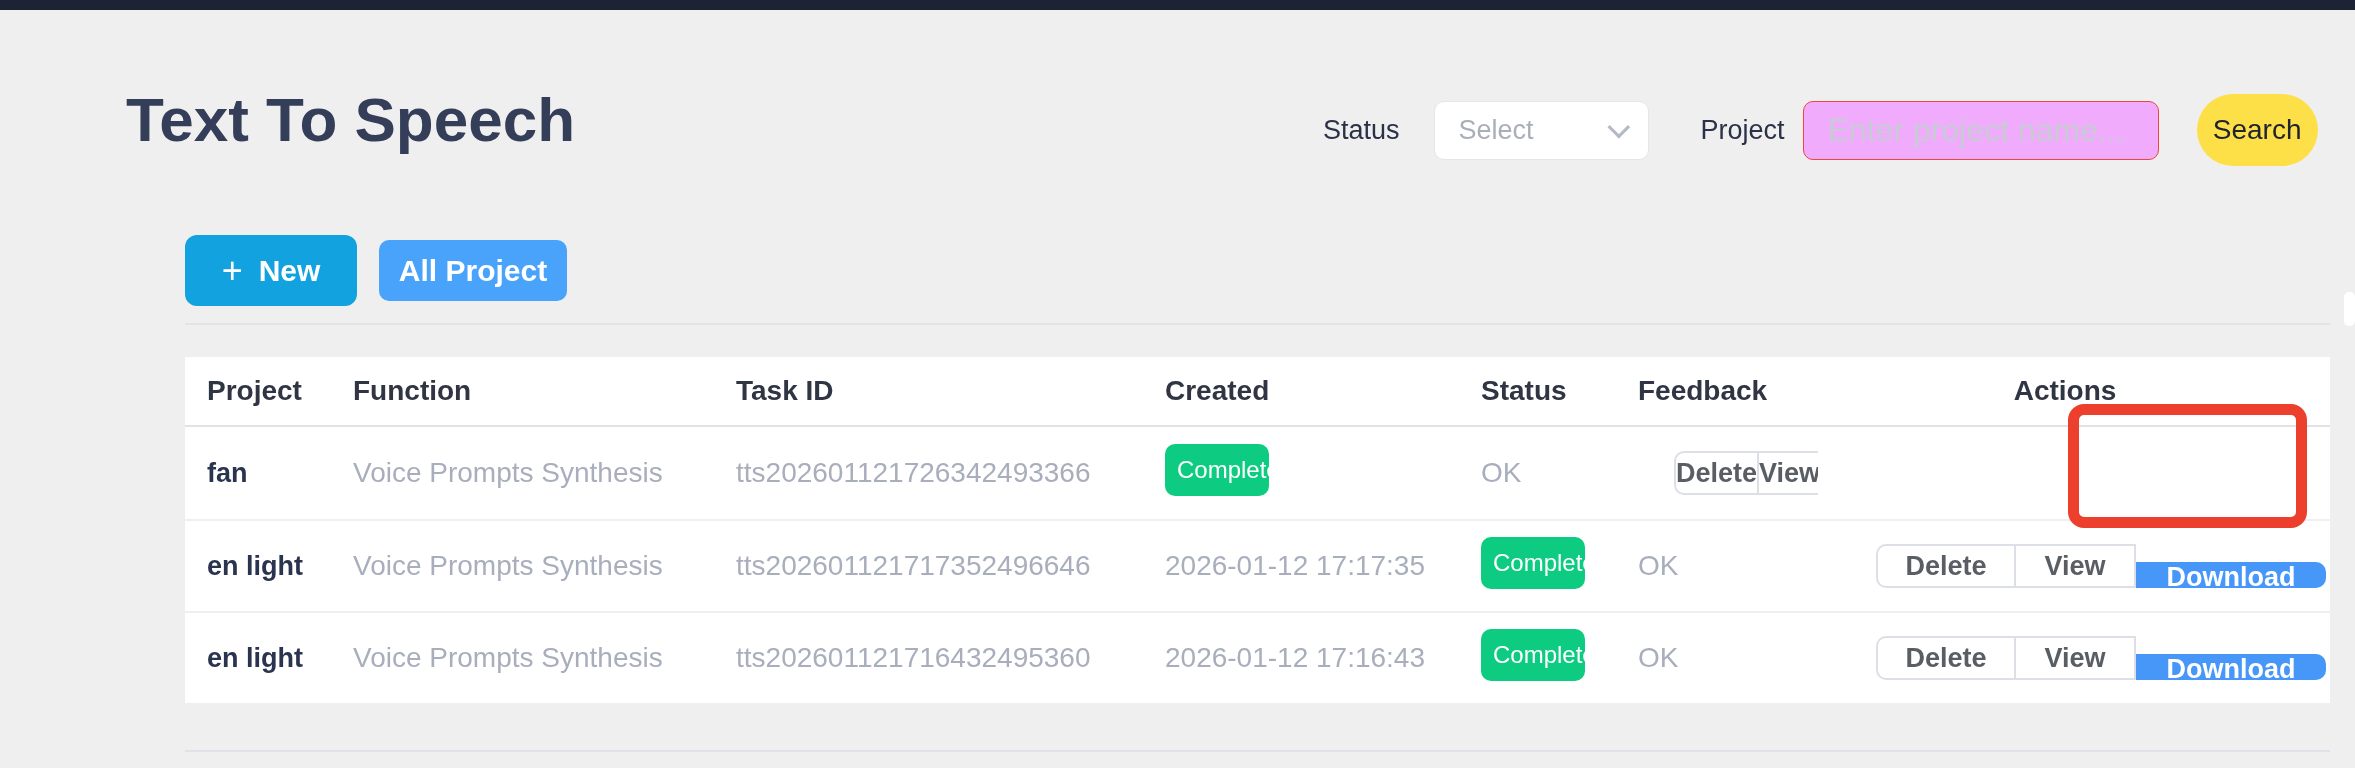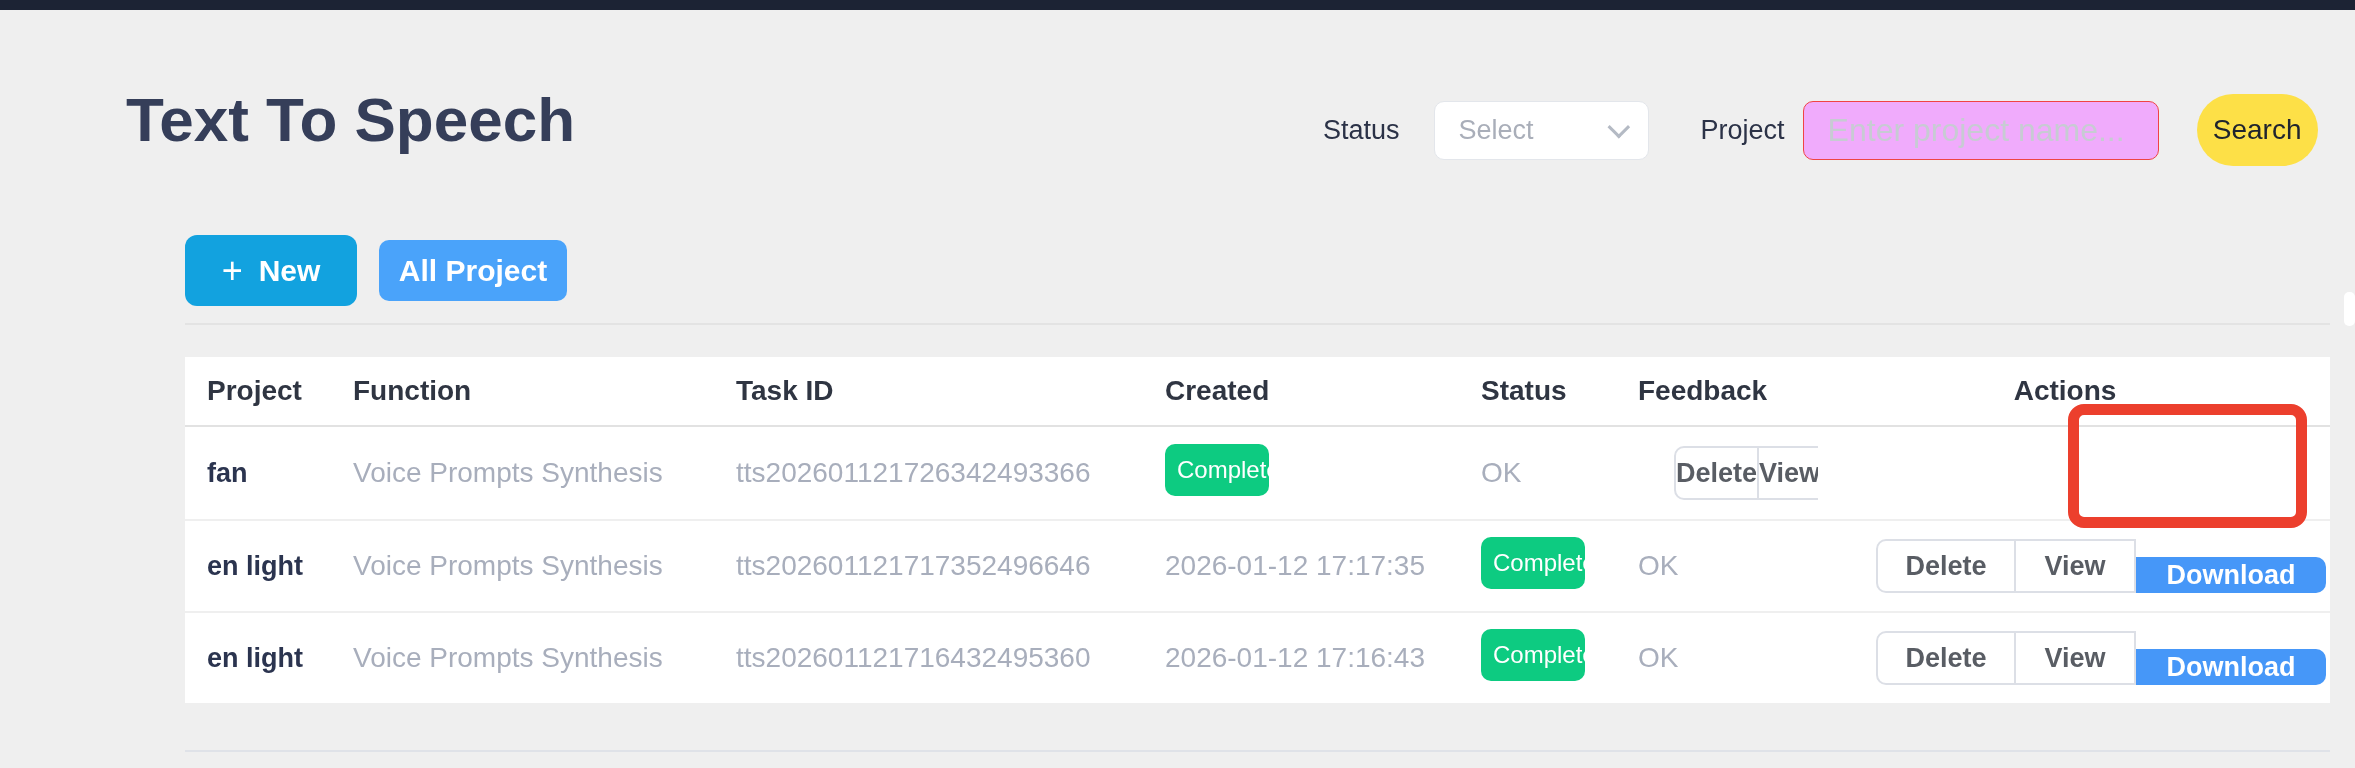--- a/index.html
+++ b/index.html
@@ -96,21 +96,21 @@
   .th-actions-inner { display: inline-block; width: 450px; text-align: center; }
   .row { height: 92px; }
   .row + .row { border-top: 2px solid #efefef; }
   .td { font-size: 28px; color: #a8aebc; padding-left: 22px; white-space: nowrap; overflow: hidden; }
   .td-project { font-weight: 700; color: #2b344f; font-size: 27px; }
   .status-badge {
     display: inline-block; width: 104px; height: 52px; line-height: 52px;
     background: #0dcb81; border-radius: 10px; color: #fff; font-size: 24px;
     padding-left: 12px; white-space: nowrap; overflow: hidden;
   }
-  .action-group { display: flex; height: 54px; padding-left: 36px; }
+  .action-group { display: flex; height: 44px; padding-left: 36px; }
   .btn-delete, .btn-view {
     background: #fff; border: 2px solid #dcdfe6; color: #595d64;
     font-size: 27px; font-weight: 600; cursor: pointer;
     font-family: "Liberation Sans", "DejaVu Sans", sans-serif;
   }
   .btn-delete { width: 140px; border-radius: 10px 0 0 10px; }
   .btn-view { width: 120px; border-left: none; border-radius: 0; }
   .btn-download {
     width: 190px; background: #4697f8; border: none; color: #fff;
     font-size: 27px; font-weight: 700; border-radius: 0 10px 10px 0;

